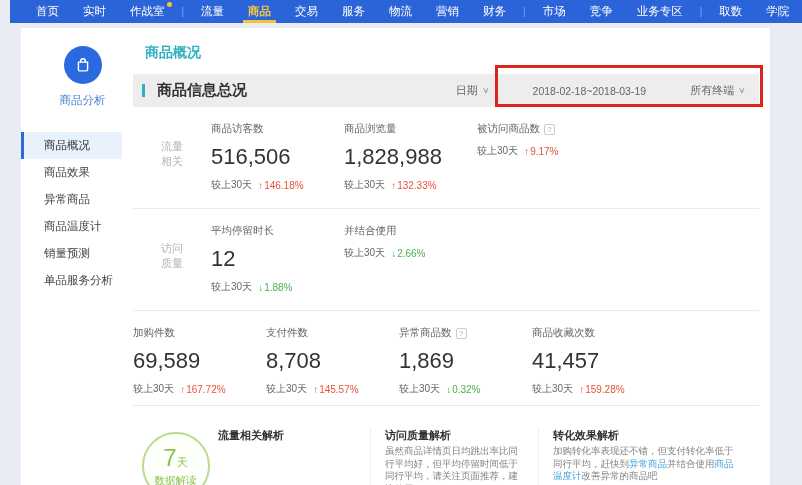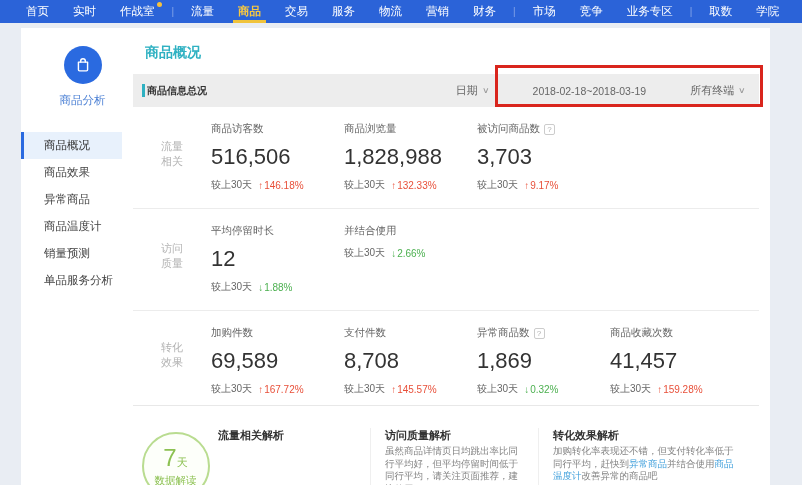--- a/index.html
+++ b/index.html
@@ -1,21 +1,21 @@
 <!DOCTYPE html>
 <html><head>
 <meta charset="utf-8">
 <style>
   html,body{margin:0;padding:0;background:#e9edf3;}
   *{box-sizing:border-box;}
   .screen{position:relative;width:802px;height:485px;overflow:hidden;background:#e9edf3;
     font-family:"Liberation Sans",sans-serif;-webkit-font-smoothing:antialiased;}
 
   
-  .topnav{position:absolute;top:0;left:0;right:0;height:23px;background:#2b63d8;
+  .topnav{position:absolute;top:0;left:10px;right:0;height:23px;background:#2b63d8;
     display:flex;align-items:stretch;padding-left:14px;z-index:5;}
   .nav-item{position:relative;display:flex;align-items:center;padding:0 12px;
     color:#fff;font-size:11.5px;cursor:pointer;white-space:nowrap;}
   .nav-item.active{color:#f7c843;font-weight:bold;}
   .nav-item.active::after{content:"";position:absolute;left:7px;right:7px;bottom:0;height:3px;background:#f0c33c;}
   .nav-dot{position:absolute;top:2px;right:5px;width:5px;height:5px;border-radius:50%;background:#f6c13c;}
   .nav-divider{display:flex;align-items:center;color:rgba(255,255,255,.4);font-size:10px;padding:0 5px;}
 
   
   .sidebar{position:absolute;left:21px;top:28px;width:124px;bottom:0;background:#fff;
@@ -27,21 +27,21 @@
   .side-menu{list-style:none;margin:24px 0 0;padding:0;}
   .side-item{height:27px;line-height:27px;padding-left:20px;font-size:11.5px;color:#444;
     cursor:pointer;border-left:3px solid transparent;white-space:nowrap;}
   .side-item.active{background:#e8f1fc;border-left-color:#2a6ae0;color:#333;}
 
   
   .main{position:absolute;left:122px;top:28px;width:648px;bottom:0;background:#fff;}
   .page-title{margin:0;padding:16px 0 0 23px;color:#2fb1c2;font-size:14px;font-weight:bold;}
   .section-bar{margin:12px 11px 0;height:33px;background:#ededed;display:flex;
     align-items:center;justify-content:space-between;padding:0 14px 0 9px;}
-  .sec-title{display:flex;align-items:center;gap:2px;font-size:10px;font-weight:bold;color:#333;}
+  .sec-title{display:flex;align-items:center;gap:12px;font-size:15px;font-weight:bold;color:#333;}
   .tealbar{width:3px;height:13px;background:#2fb1c2;}
   .filters{display:flex;align-items:center;gap:44px;font-size:11px;color:#666;}
   .filter{display:flex;align-items:center;cursor:pointer;}
   .caret{font-size:8px;color:#9a9a9a;margin-left:5px;transform:scaleX(1.3);}
   .date-range{font-size:10.5px;color:#666;cursor:pointer;}
 
   
   .m-row{display:flex;margin:0 11px;padding-top:15px;}
   .m-row.r1{height:101px;}
   .m-row.r2{height:102px;border-top:1px solid #ececec;}
@@ -202,21 +202,20 @@
               <span>较上30天</span>
               <span class="arrow up">↑</span>
               <span class="pct up">132.33%</span>
             </div>
           </div>
           <div class="metric">
             <div class="m-title">
               <span>被访问商品数</span>
               <span class="help">?</span>
             </div>
-            <div class="m-value">3,703</div>
             <div class="m-compare">
               <span>较上30天</span>
               <span class="arrow up">↑</span>
               <span class="pct up">9.17%</span>
             </div>
           </div>
         </div>
         <div class="m-row r2">
           <div class="group-label">
             <span>访问</span>
@@ -238,24 +237,20 @@
               <span>并结合使用</span>
             </div>
             <div class="m-compare">
               <span>较上30天</span>
               <span class="arrow down">↓</span>
               <span class="pct down">2.66%</span>
             </div>
           </div>
         </div>
         <div class="m-row r3">
-          <div class="group-label">
-            <span>转化</span>
-            <span>效果</span>
-          </div>
           <div class="metric">
             <div class="m-title">
               <span>加购件数</span>
             </div>
             <div class="m-value">69,589</div>
             <div class="m-compare">
               <span>较上30天</span>
               <span class="arrow up">↑</span>
               <span class="pct up">167.72%</span>
             </div>

